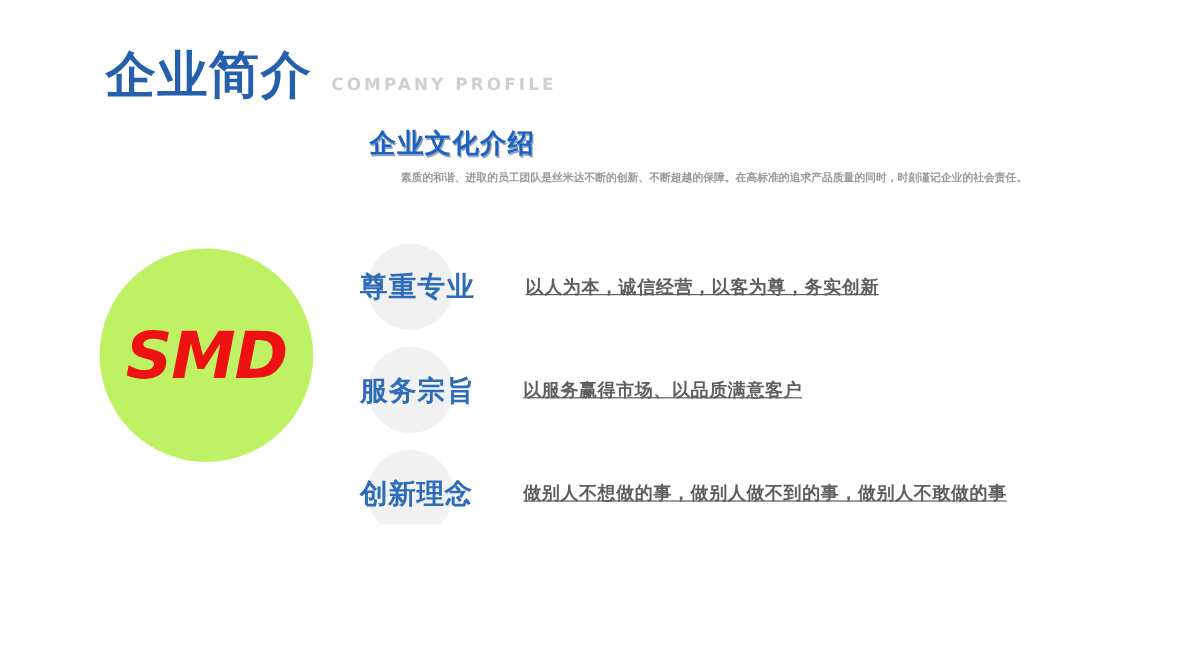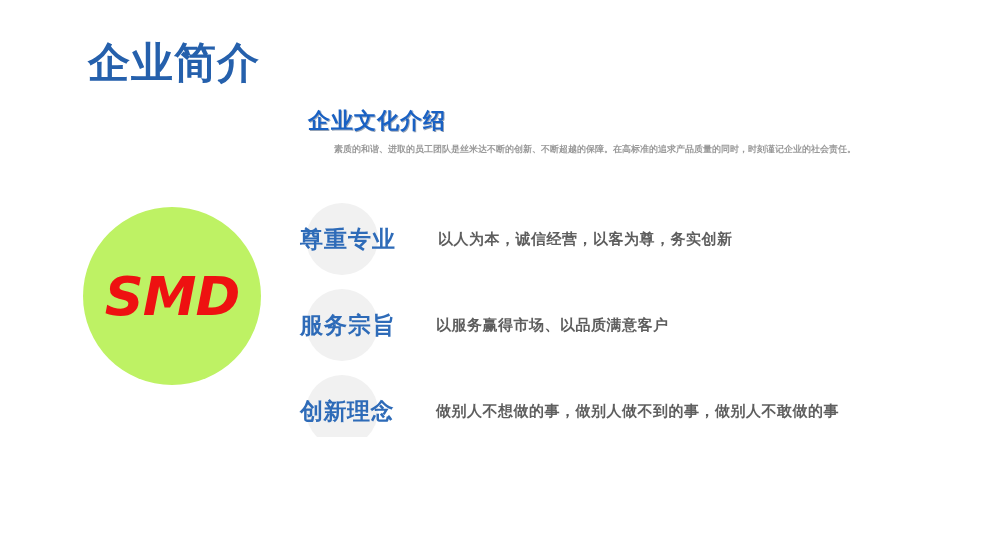--- a/index.html
+++ b/index.html
@@ -203,20 +203,21 @@
   }
   .row-value {
     position: relative;
     z-index: 1;
     margin-left: 18px;
     font-size: 15px;
     font-weight: bold;
     color: #5e5e5e;
     letter-spacing: 0.5px;
     white-space: nowrap;
+    text-decoration: underline;
   }
   .row.r1 .row-value { margin-left: 20px; }
   .row.r4 .row-label { letter-spacing: 0.5px; }
 </style>
 </head>
 <body>
 
 <div id="slide">
 
   <div class="corner tl">
@@ -226,20 +227,21 @@
   </div>
 
   <div class="corner br">
     <div class="stripe s-blue"></div>
     <div class="stripe s-grey"></div>
     <div class="stripe s-blue2"></div>
   </div>
 
   <div id="header">
     <div id="header-title">企业简介</div>
+    <div id="header-sub">COMPANY PROFILE</div>
   </div>
 
   <div id="logo-circle">
     <span id="logo-text">SMD</span>
   </div>
 
   <div id="culture">
     <div id="culture-heading">企业文化介绍</div>
     <div id="culture-paragraph">素质的和谐、进取的员工团队是丝米达不断的创新、不断超越的保障。在高标准的追求产品质量的同时，时刻谨记企业的社会责任。</div>
   </div>

